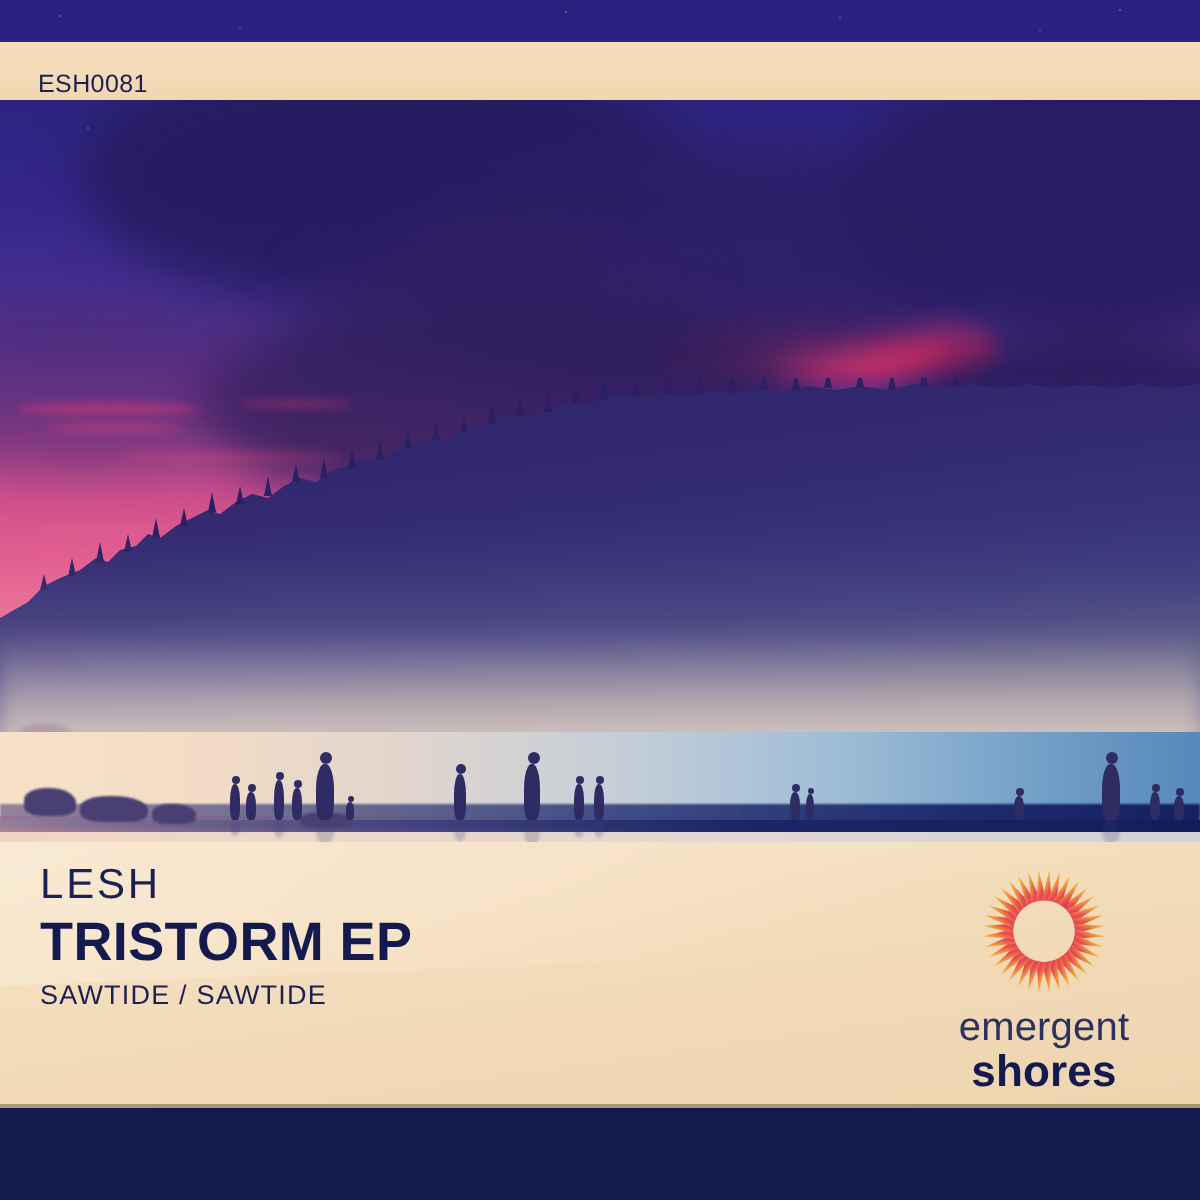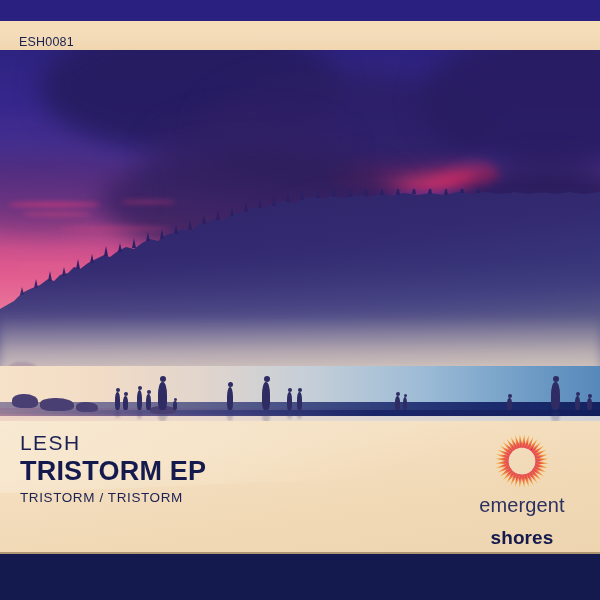--- a/index.html
+++ b/index.html
@@ -352,24 +352,23 @@
   .logo-word .w1 {
     display: block;
     color: #2b3160;
     font-size: 20px;
     font-weight: 400;
     letter-spacing: .1px;
   }
   .logo-word .w2 {
     display: block;
     color: #141a4e;
-    font-size: 19px;
+    font-size: 22px;
     font-weight: 700;
     letter-spacing: .1px;
-    margin-top: 12px;
   }
 
   
   .navy-bottom {
     position: absolute;
     left: 0; top: 554px;
     width: 600px; height: 46px;
     background: #141a4e;
   }
   .panel-edge {
@@ -536,21 +535,21 @@
       <div class="fig head" style="left:588px; top:344px; width:4px; height:4px;"></div>
       <div class="fig" style="left:587px; top:348px; width:5px; height:12px;"></div>
     </div>
   </div>
 
   <div class="panel">
 
     <div class="text-block">
       <div class="artist">LESH</div>
       <div class="title">TRISTORM EP</div>
-      <div class="tracks">TRISTORM / TRISTORM</div>
+      <div class="tracks">SAWTIDE / SAWTIDE</div>
     </div>
 
     <div class="logo">
       <svg class="logo-mark" viewBox="0 0 100 100" aria-hidden="true">
         <defs>
           <linearGradient id="burst" x1="0.12" y1="0" x2="0.9" y2="1">
             <stop offset="0%" stop-color="#f7cf3d"></stop>
             <stop offset="22%" stop-color="#f5b93c"></stop>
             <stop offset="44%" stop-color="#ef8b3e"></stop>
             <stop offset="66%" stop-color="#e8534f"></stop>

